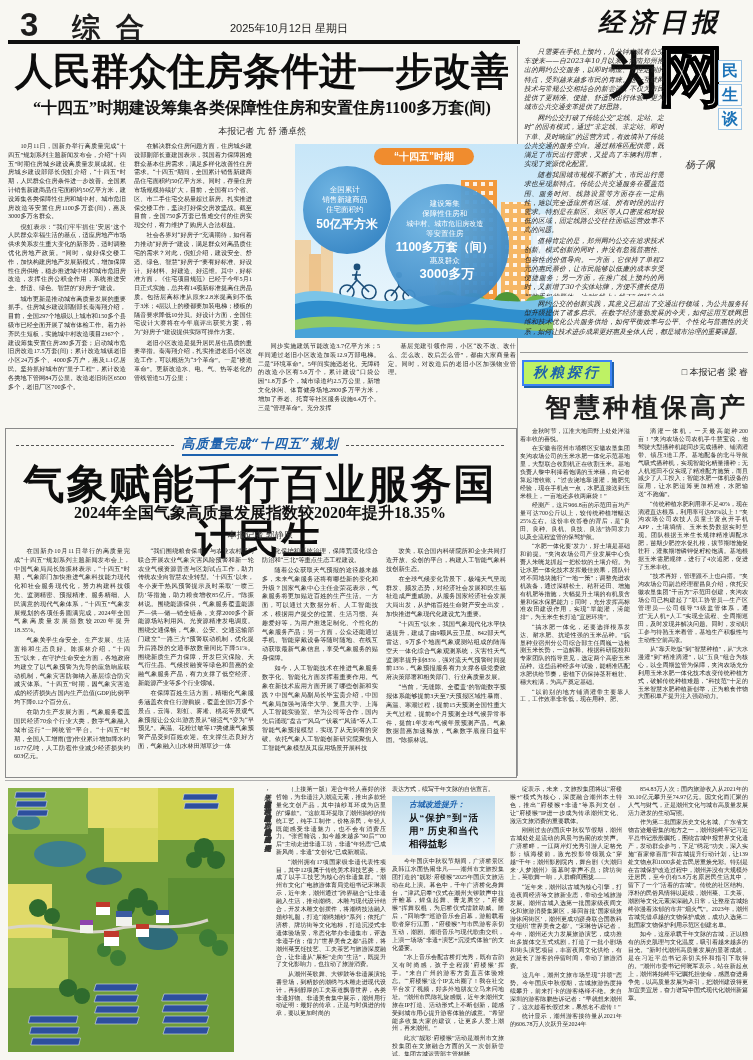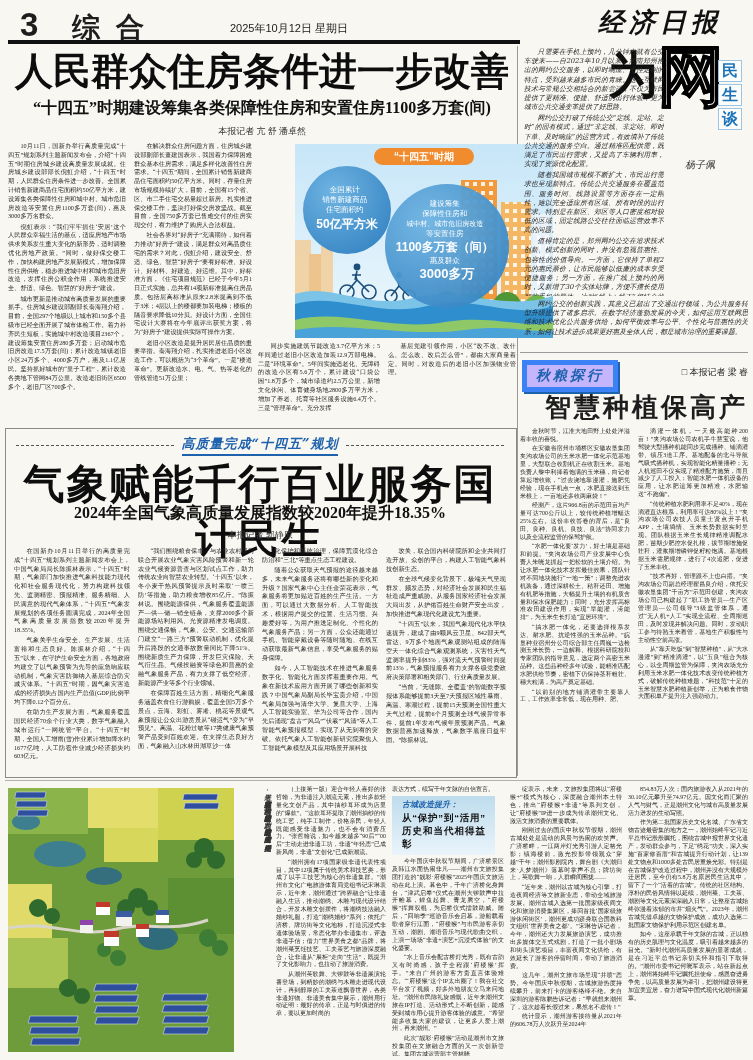--- a/index.html
+++ b/index.html
@@ -31,25 +31,25 @@
                 border-bottom:2px solid #1e62ae;padding-bottom:1px;}
   
   .vdiv{width:1px;background:#9a9a9a;}
   .hdiv{height:1px;background:#9a9a9a;}
   .sig{font-size:10px;color:#333;}
   .logo-wang{font-weight:900;color:#f8f7f2;-webkit-text-stroke:2px #000;
              text-shadow:-1px 0 #000,1px 0 #000,0 -1px #000,0 1px #000;}
   .logo-wei{font-weight:900;color:#0d0d0d;}
   .logo-vert span{display:block;color:#1e74b8;font-weight:bold;font-size:16px;line-height:1;
                   border:1px solid #9cc4e4;background:#fdfdfb;padding:2px 3px;margin:0 0 2px 0;}
-  .kickerbox{display:inline-block;border:5px solid #3b82f6;box-shadow:2px 2px 0 #1e62ae;
-             color:#1e62ae;font-weight:bold;font-size:14px;letter-spacing:3px;padding:2px 9px;background:#c4b5fd;}
+  .kickerbox{display:inline-block;border:2px solid #3b82f6;box-shadow:2px 2px 0 #1e62ae;
+             color:#1e62ae;font-weight:bold;font-size:14px;letter-spacing:3px;padding:2px 9px;background:#bef264;}
   .reporter{font-size:9px;color:#222;}
   
-  .inset{background:linear-gradient(180deg,#bedced,#eaf4fb);padding:4px 10px;margin:2px 9px 3px 0;}
+  .inset{background:linear-gradient(180deg,#bedced,#eaf4fb);padding:4px 17px;margin:2px 9px 3px 0;}
   .inset-kicker{color:#1e62ae;font-weight:bold;font-size:8px;font-style:italic;}
   .inset-title{font-family:"Liberation Sans","DejaVu Sans",sans-serif;font-weight:900;
                font-size:9.5px;line-height:1.35;color:#101010;margin-top:2px;}
   .caption{writing-mode:vertical-rl;font-size:7px;line-height:1.45;color:#333;}
 </style>
 </head>
 <body>
 
 <div class="page">
 

